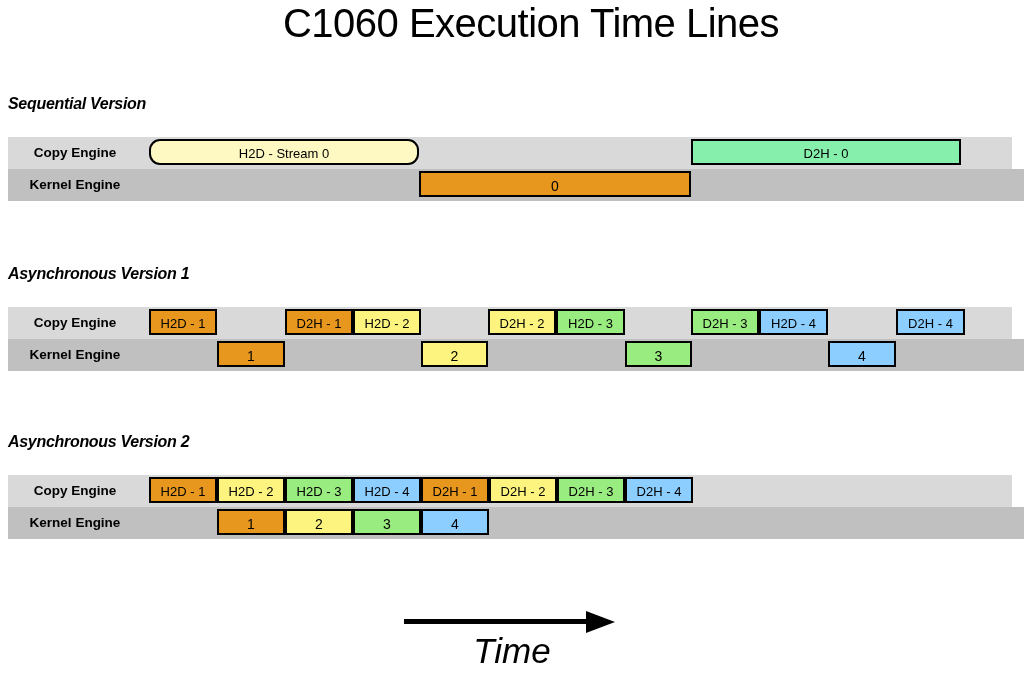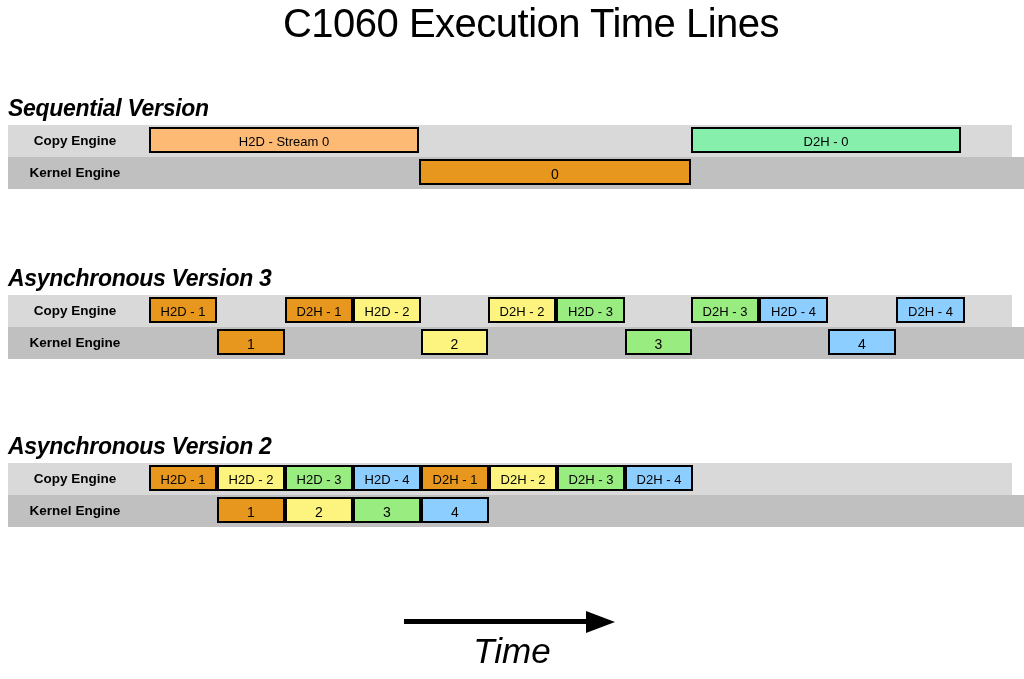--- a/index.html
+++ b/index.html
@@ -33,32 +33,32 @@
   .section {
     position: absolute;
     left: 0;
     width: 1024px;
   }
 
   .section-heading {
     position: absolute;
     left: 8px;
     top: 0px;
-    font-size: 23px;
+    font-size: 16px;
     font-weight: bold;
     font-style: italic;
     color: #000000;
     letter-spacing: -0.3px;
     white-space: nowrap;
   }
 
   .lanes {
     position: absolute;
     left: 8px;
-    top: 30px;
+    top: 42px;
     width: 900px;
     text-decoration: underline;
   }
 
   .lane {
     position: relative;
     height: 32px;
     width: 1004px;
   }
   .lane.copy   { background: #d9d9d9; }
@@ -134,31 +134,31 @@
 <body>
 
 <div id="page-title">C1060 Execution Time Lines</div>
 
 <div id="sections-root">
     <div class="section" style="top: 95px;">
       <div class="section-heading">Sequential Version</div>
       <div class="lanes">
         <div class="lane copy">
           <div class="lane-label">Copy Engine</div>
-          <div class="blk sm" style="left: 141px; width: 270px; background: #fdba74;">H2D - Stream 0</div>
+          <div class="blk sm" style="left: 141px; width: 270px; background: #fef9c3; border-radius: 11px;">H2D - Stream 0</div>
           <div class="blk sm" style="left: 683px; width: 270px; background: #86efac;">D2H - 0</div>
         </div>
         <div class="lane kernel">
           <div class="lane-label">Kernel Engine</div>
           <div class="blk" style="left: 411px; width: 272px; background: rgb(232, 151, 30);">0</div>
         </div>
       </div>
     </div>
     <div class="section" style="top: 265px;">
-      <div class="section-heading">Asynchronous Version 3</div>
+      <div class="section-heading">Asynchronous Version 1</div>
       <div class="lanes">
         <div class="lane copy">
           <div class="lane-label">Copy Engine</div>
           <div class="blk sm" style="left: 141px; width: 68px; background: rgb(232, 151, 30);">H2D - 1</div>
           <div class="blk sm" style="left: 277px; width: 68px; background: rgb(232, 151, 30);">D2H - 1</div>
           <div class="blk sm" style="left: 345px; width: 68px; background: rgb(253, 244, 127);">H2D - 2</div>
           <div class="blk sm" style="left: 480px; width: 68px; background: rgb(253, 244, 127);">D2H - 2</div>
           <div class="blk sm" style="left: 548px; width: 69px; background: rgb(153, 236, 127);">H2D - 3</div>
           <div class="blk sm" style="left: 683px; width: 68px; background: rgb(153, 236, 127);">D2H - 3</div>
           <div class="blk sm" style="left: 751px; width: 69px; background: rgb(140, 206, 255);">H2D - 4</div>

